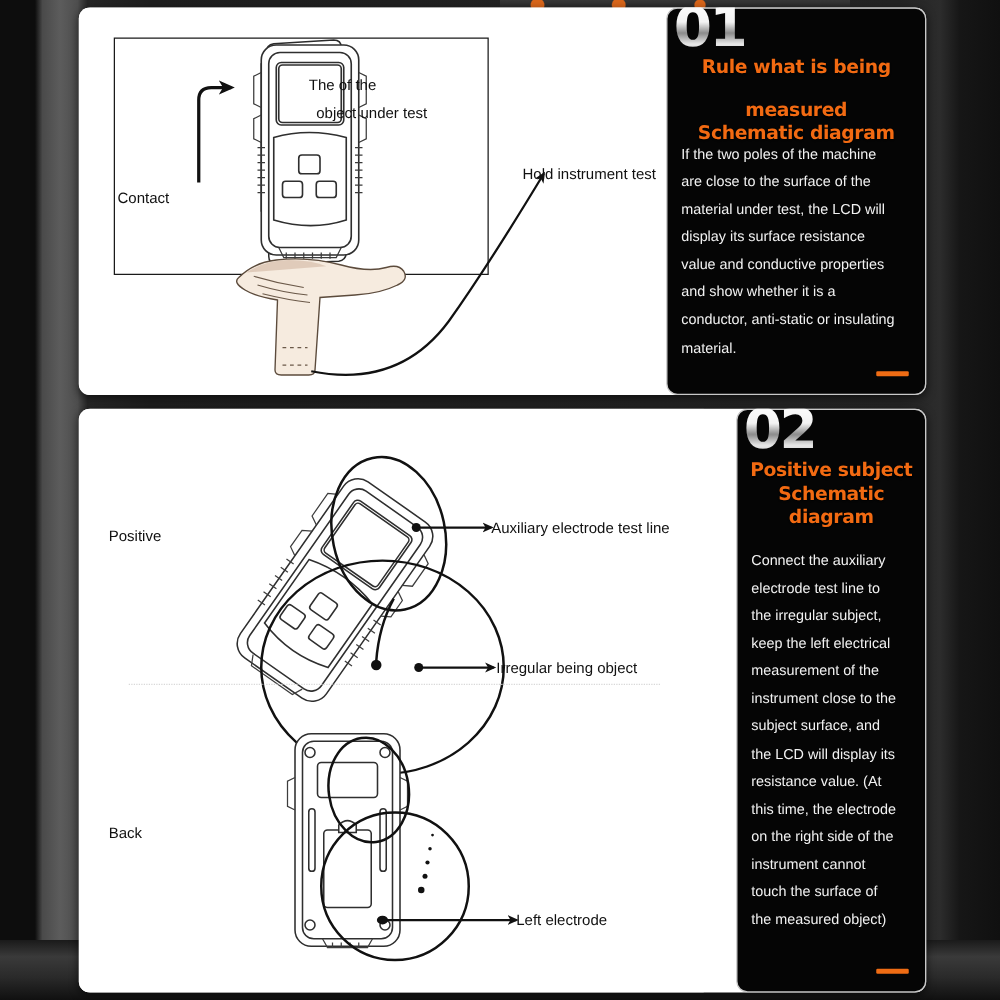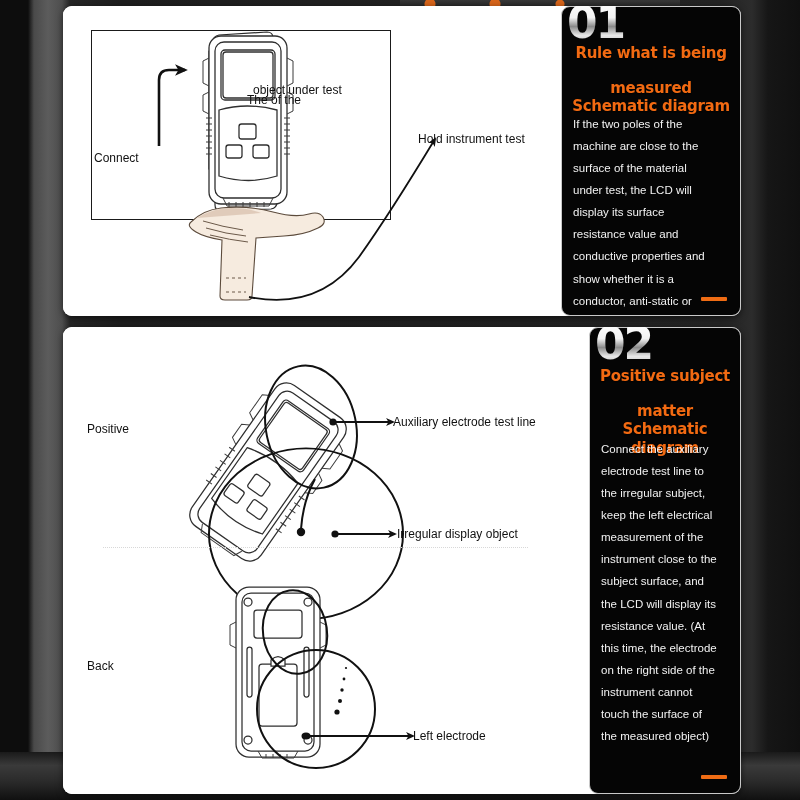--- a/index.html
+++ b/index.html
@@ -56,21 +56,21 @@
   #card2 .white-pane{width:500px;text-decoration:underline;}
 
   
   .dark-pane{
     position:absolute;top:0;bottom:0;right:0;
     background:#050505;
     border:1px solid #c9c9c9;
     border-radius:9px;
     box-sizing:border-box;
   }
-  #card1 .dark-pane{width:180px;}
+  #card1 .dark-pane{width:208px;}
   #card2 .dark-pane{width:152px;padding-left:16px;}
 
   .num-badge{
     position:absolute;left:5px;top:-6px;
     font-size:44px;font-weight:bold;
     font-family:"DejaVu Sans", sans-serif;
     letter-spacing:-2px;
     background:linear-gradient(180deg,#ffffff 0%,#f2f2f2 38%,#8a8a8a 58%,#e8e8e8 78%,#bdbdbd 100%);
     -webkit-background-clip:text;background-clip:text;
     color:transparent;
@@ -195,23 +195,23 @@
           <path d="M96 140 L96 74 q0 -10 10 -10 l16 0" marker-end="url(#arw1)"></path>
         </g>
 
         <defs>
           <marker id="arw1" viewBox="0 0 10 10" refX="7" refY="5" markerWidth="5.5" markerHeight="5.5" orient="auto-start-reverse">
             <path d="M0 1 L9 5 L0 9 L2.4 5 z" fill="#111"></path>
           </marker>
         </defs>
       </svg>
 
-      <div class="lbl" style="left:31px;top:145px;">Connect</div>
-
-      <div class="lbl" style="left:184px;top:55px;margin-top:32px;">The              of the</div>
+      <div class="lbl" style="left:31px;top:145px;">Contact</div>
+
+      <div class="lbl" style="left:184px;top:55px;">The              of the</div>
       <div class="lbl" style="left:190px;top:77px;">object under test</div>
 
       <div class="lbl" style="left:355px;top:126px;">Hold instrument test</div>
     </div>
 
     <div class="dark-pane">
       <div class="num-badge">01</div>
       <div class="head-title">
         <span class="l1">Rule what is being</span>
         <span class="l2">measured</span>
@@ -308,30 +308,29 @@
 
         <g stroke="#111" stroke-width="1.8" fill="none">
           <path d="M245 409 L350 409" marker-end="url(#arw2)"></path>
         </g>
       </svg>
 
       <div class="dotted-sep" style="left:40px;top:220px;width:425px;"></div>
 
       <div class="lbl" style="left:24px;top:95px;">Positive</div>
       <div class="lbl" style="left:330px;top:88px;">Auxiliary electrode test line</div>
-      <div class="lbl" style="left:334px;top:200px;">Irregular display object</div>
+      <div class="lbl" style="left:334px;top:200px;">Irregular being object</div>
       <div class="lbl" style="left:24px;top:332px;">Back</div>
       <div class="lbl" style="left:350px;top:402px;">Left electrode</div>
     </div>
 
     <div class="dark-pane">
       <div class="num-badge">02</div>
       <div class="head-title">
         <span class="l1">Positive subject</span>
-        <span class="l2">matter</span>
         <span class="l3">Schematic diagram</span>
       </div>
       <div class="body-copy">Connect the auxiliary electrode test line to the irregular subject, keep the left electrical measurement of the instrument close to the subject surface, and the LCD will display its resistance value. (At this time, the electrode on the right side of the instrument cannot touch the surface of the measured object)</div>
       <div class="orange-rule"></div>
     </div>
   </div>
 
 </div>
 
 </body></html>

